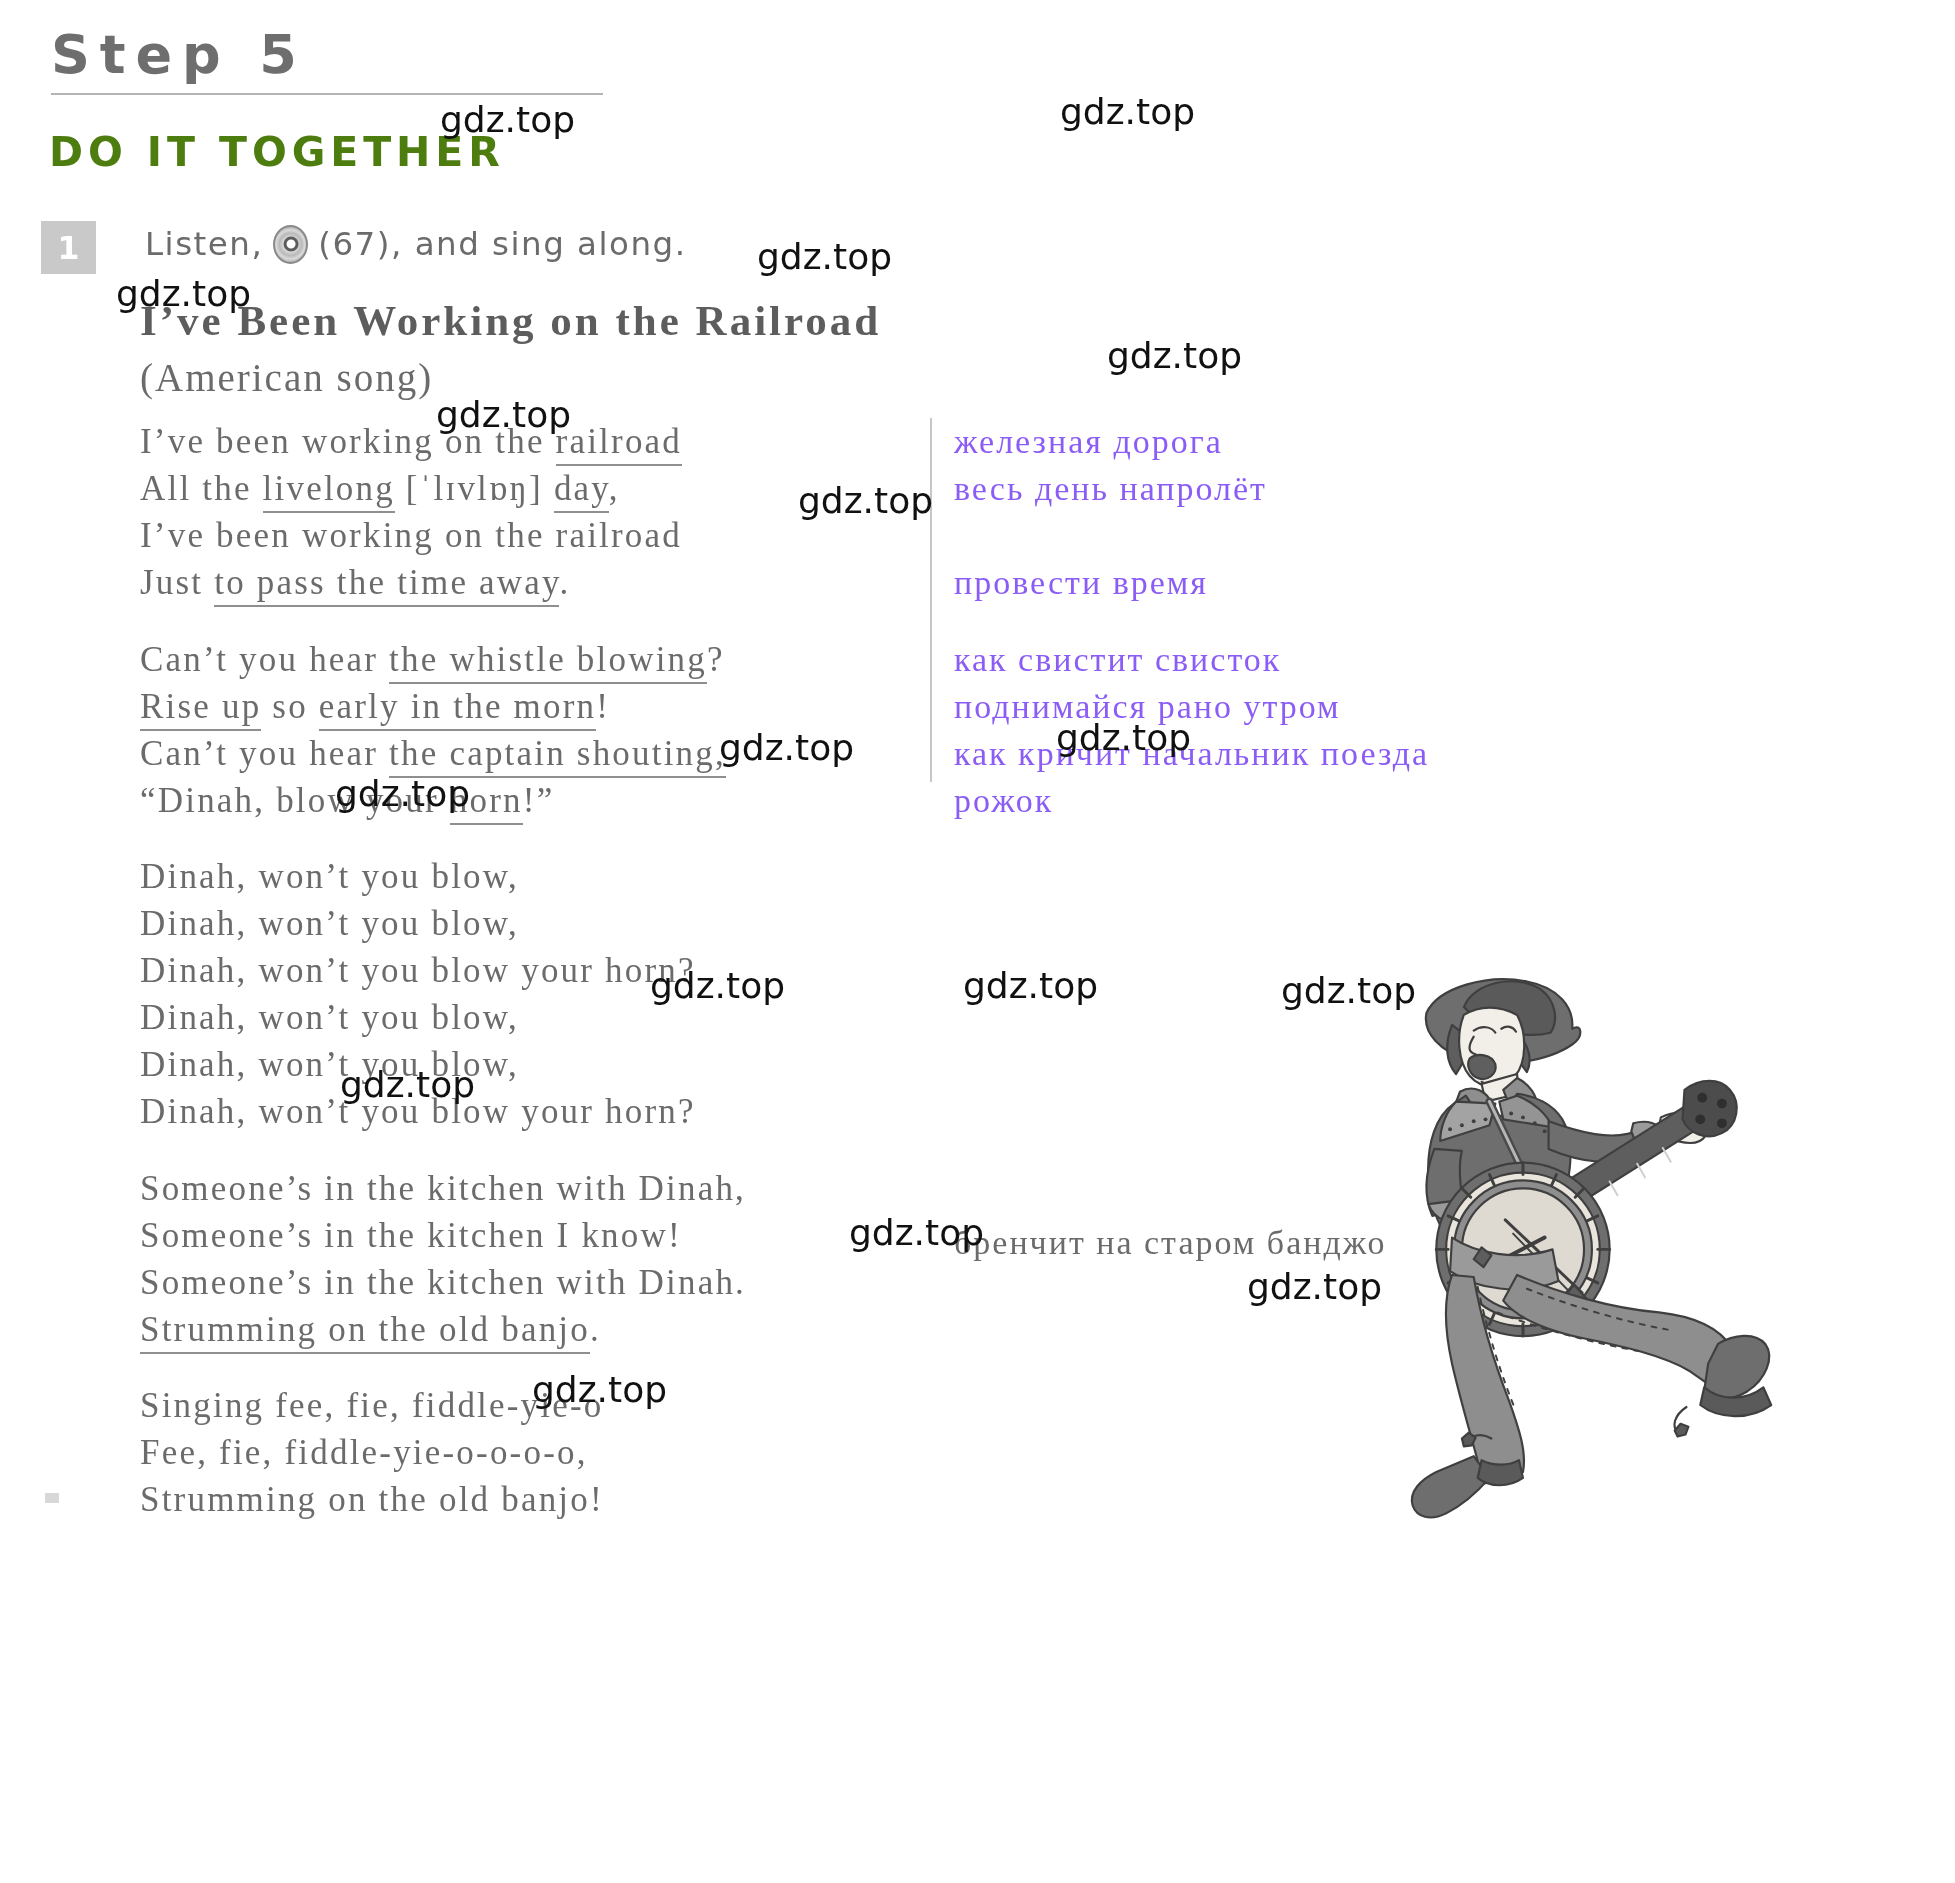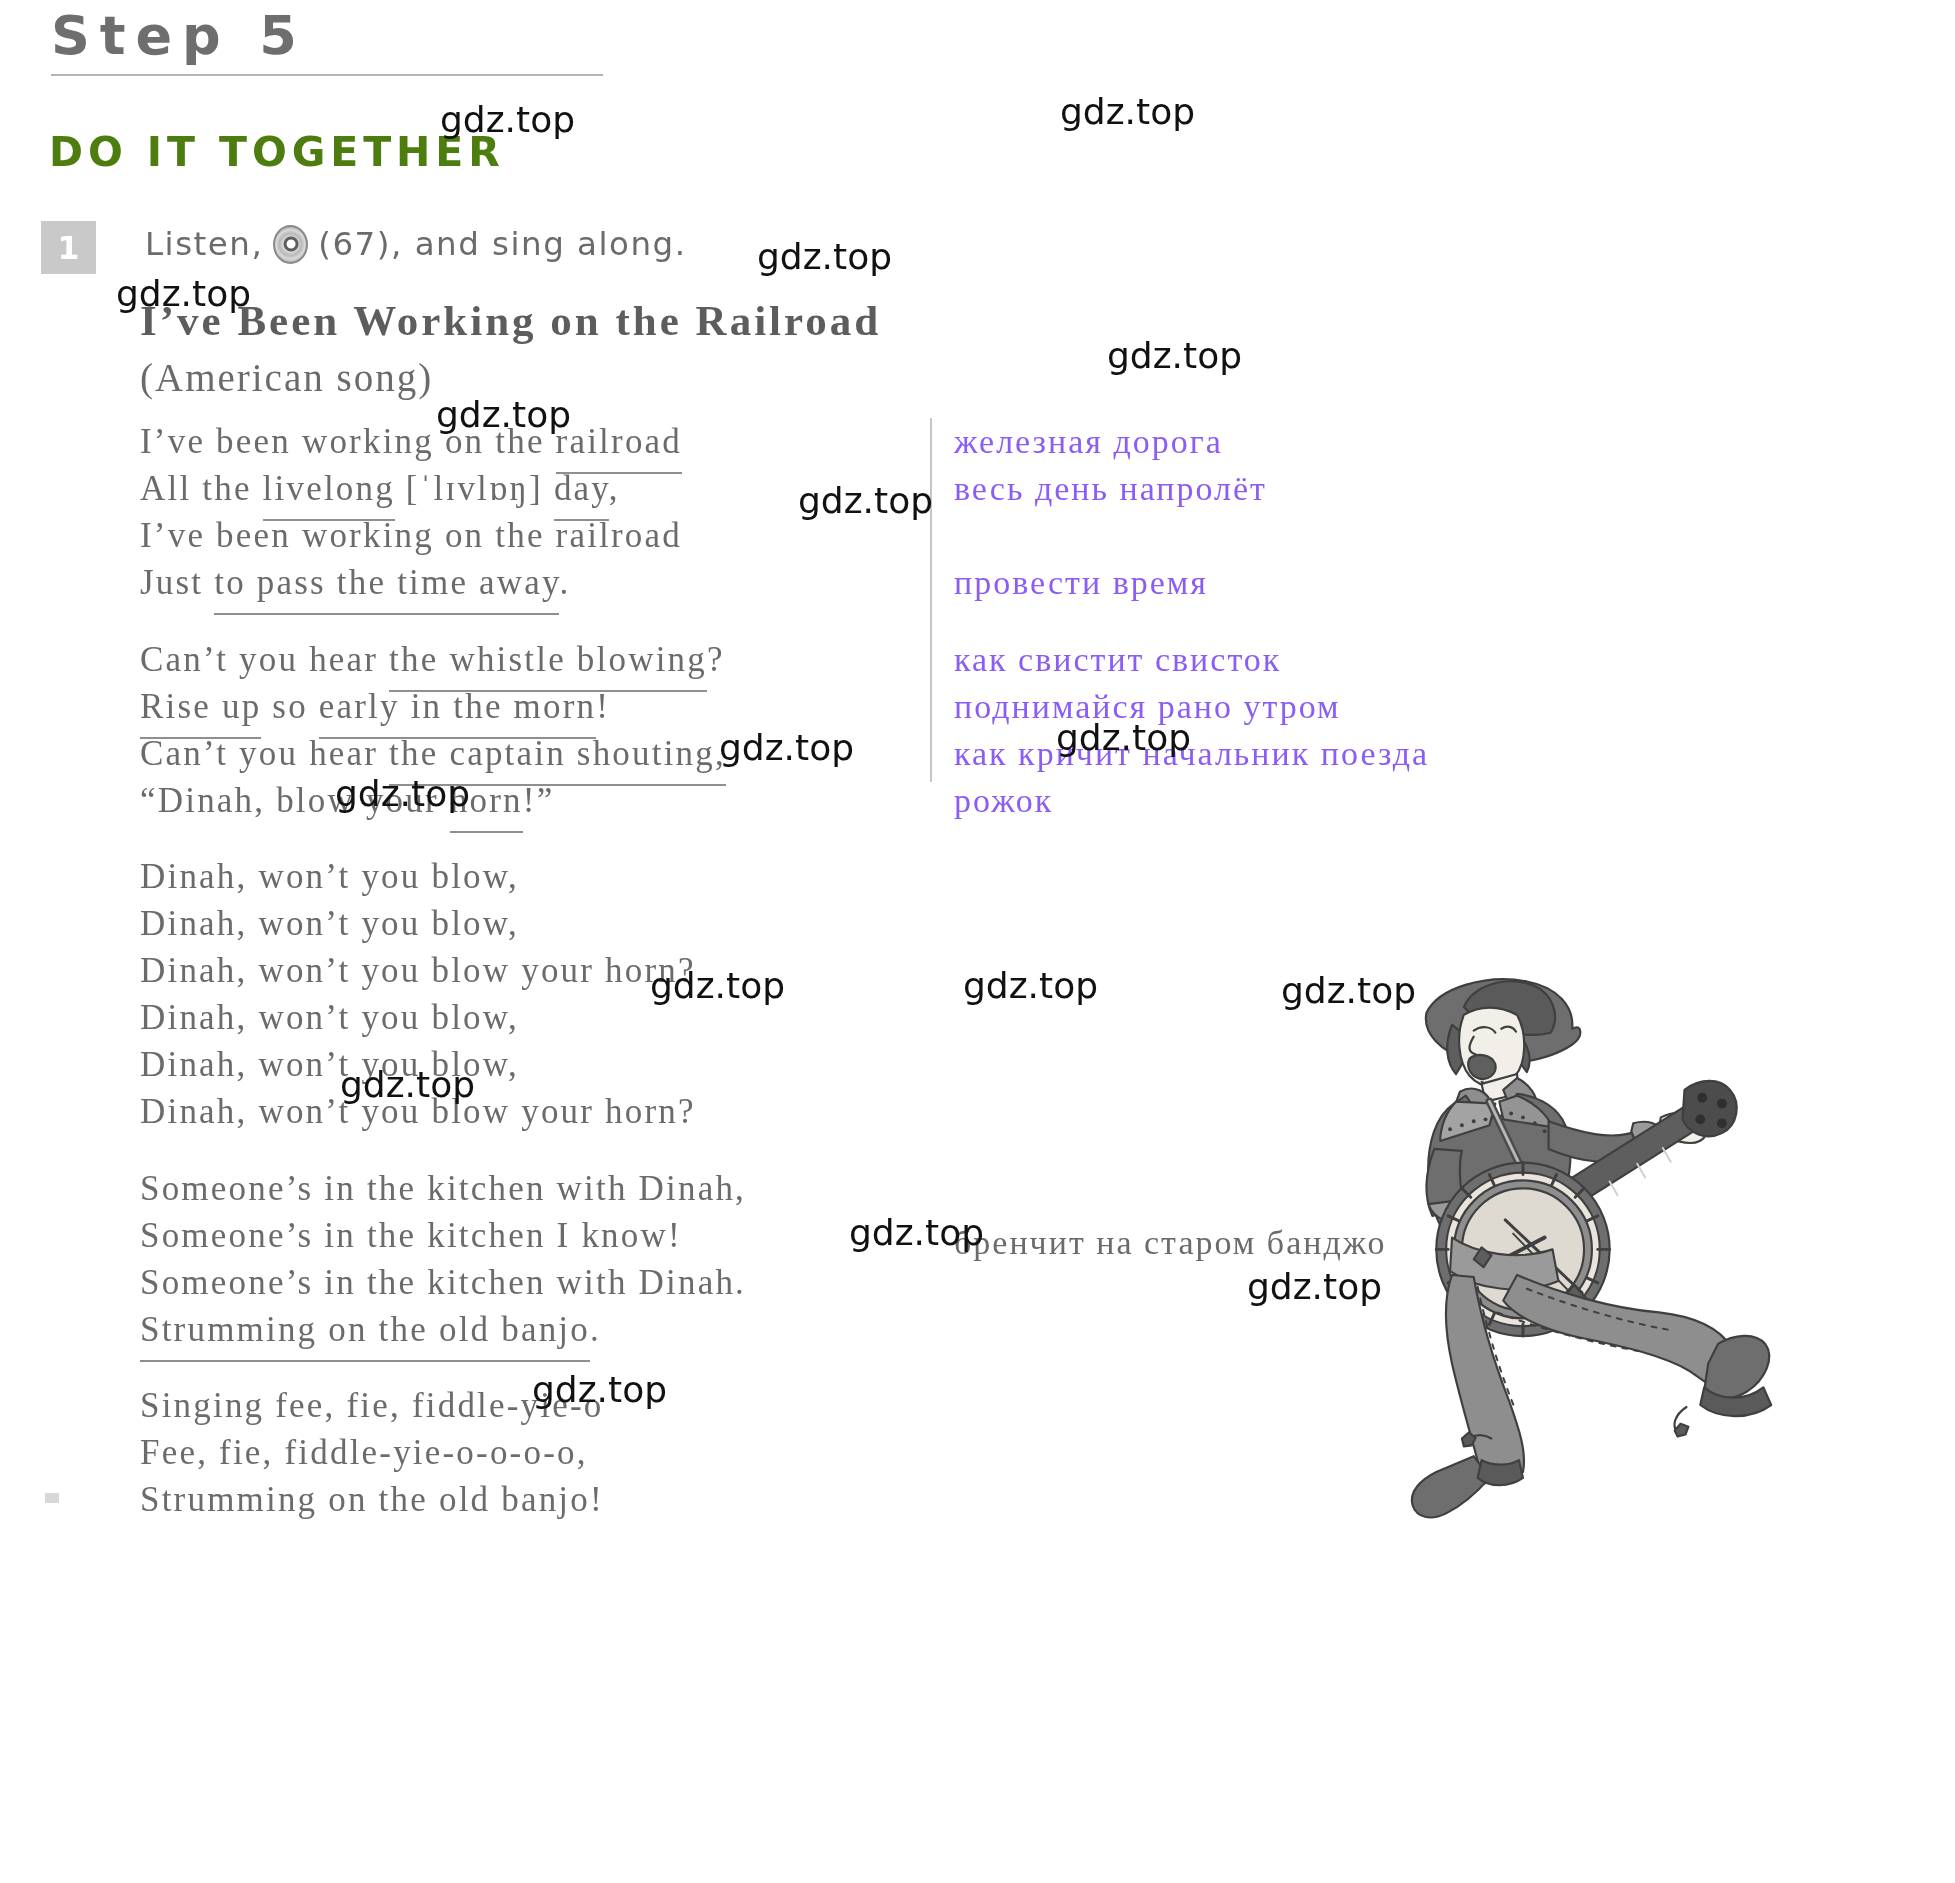--- a/index.html
+++ b/index.html
@@ -21,20 +21,21 @@
     width: 690px;
   }
   #step-title {
     font-family: "DejaVu Sans", sans-serif;
     font-size: 54px;
     font-weight: bold;
     letter-spacing: 9.9px;
     color: #6e6e6e;
     line-height: 1.05;
     white-space: pre;
+    margin-top: 19px;
   }
   #step-rule {
     margin-top: 9.9px;
     width: 552px;
     height: 2px;
     background: #b4b4b4;
   }
   #section-title {
     position: absolute;
     left: 49px; top: 128px;
@@ -149,21 +150,21 @@
   .line {
     font-family: "Liberation Serif", serif;
     font-size: 35px;
     letter-spacing: 2.2px;
     color: #6b6b6b;
     line-height: 47px;
     white-space: nowrap;
   }
   .line .u {
     border-bottom: 2px solid #8f8f8f;
-    padding-bottom: 11px;
+    padding-bottom: 3px;
   }
   .tline {
     font-family: "Liberation Serif", serif;
     font-size: 34px;
     letter-spacing: 2px;
     color: #8b5cf6;
     line-height: 47px;
     white-space: nowrap;
   }
   .tgap { height: 47px; }

